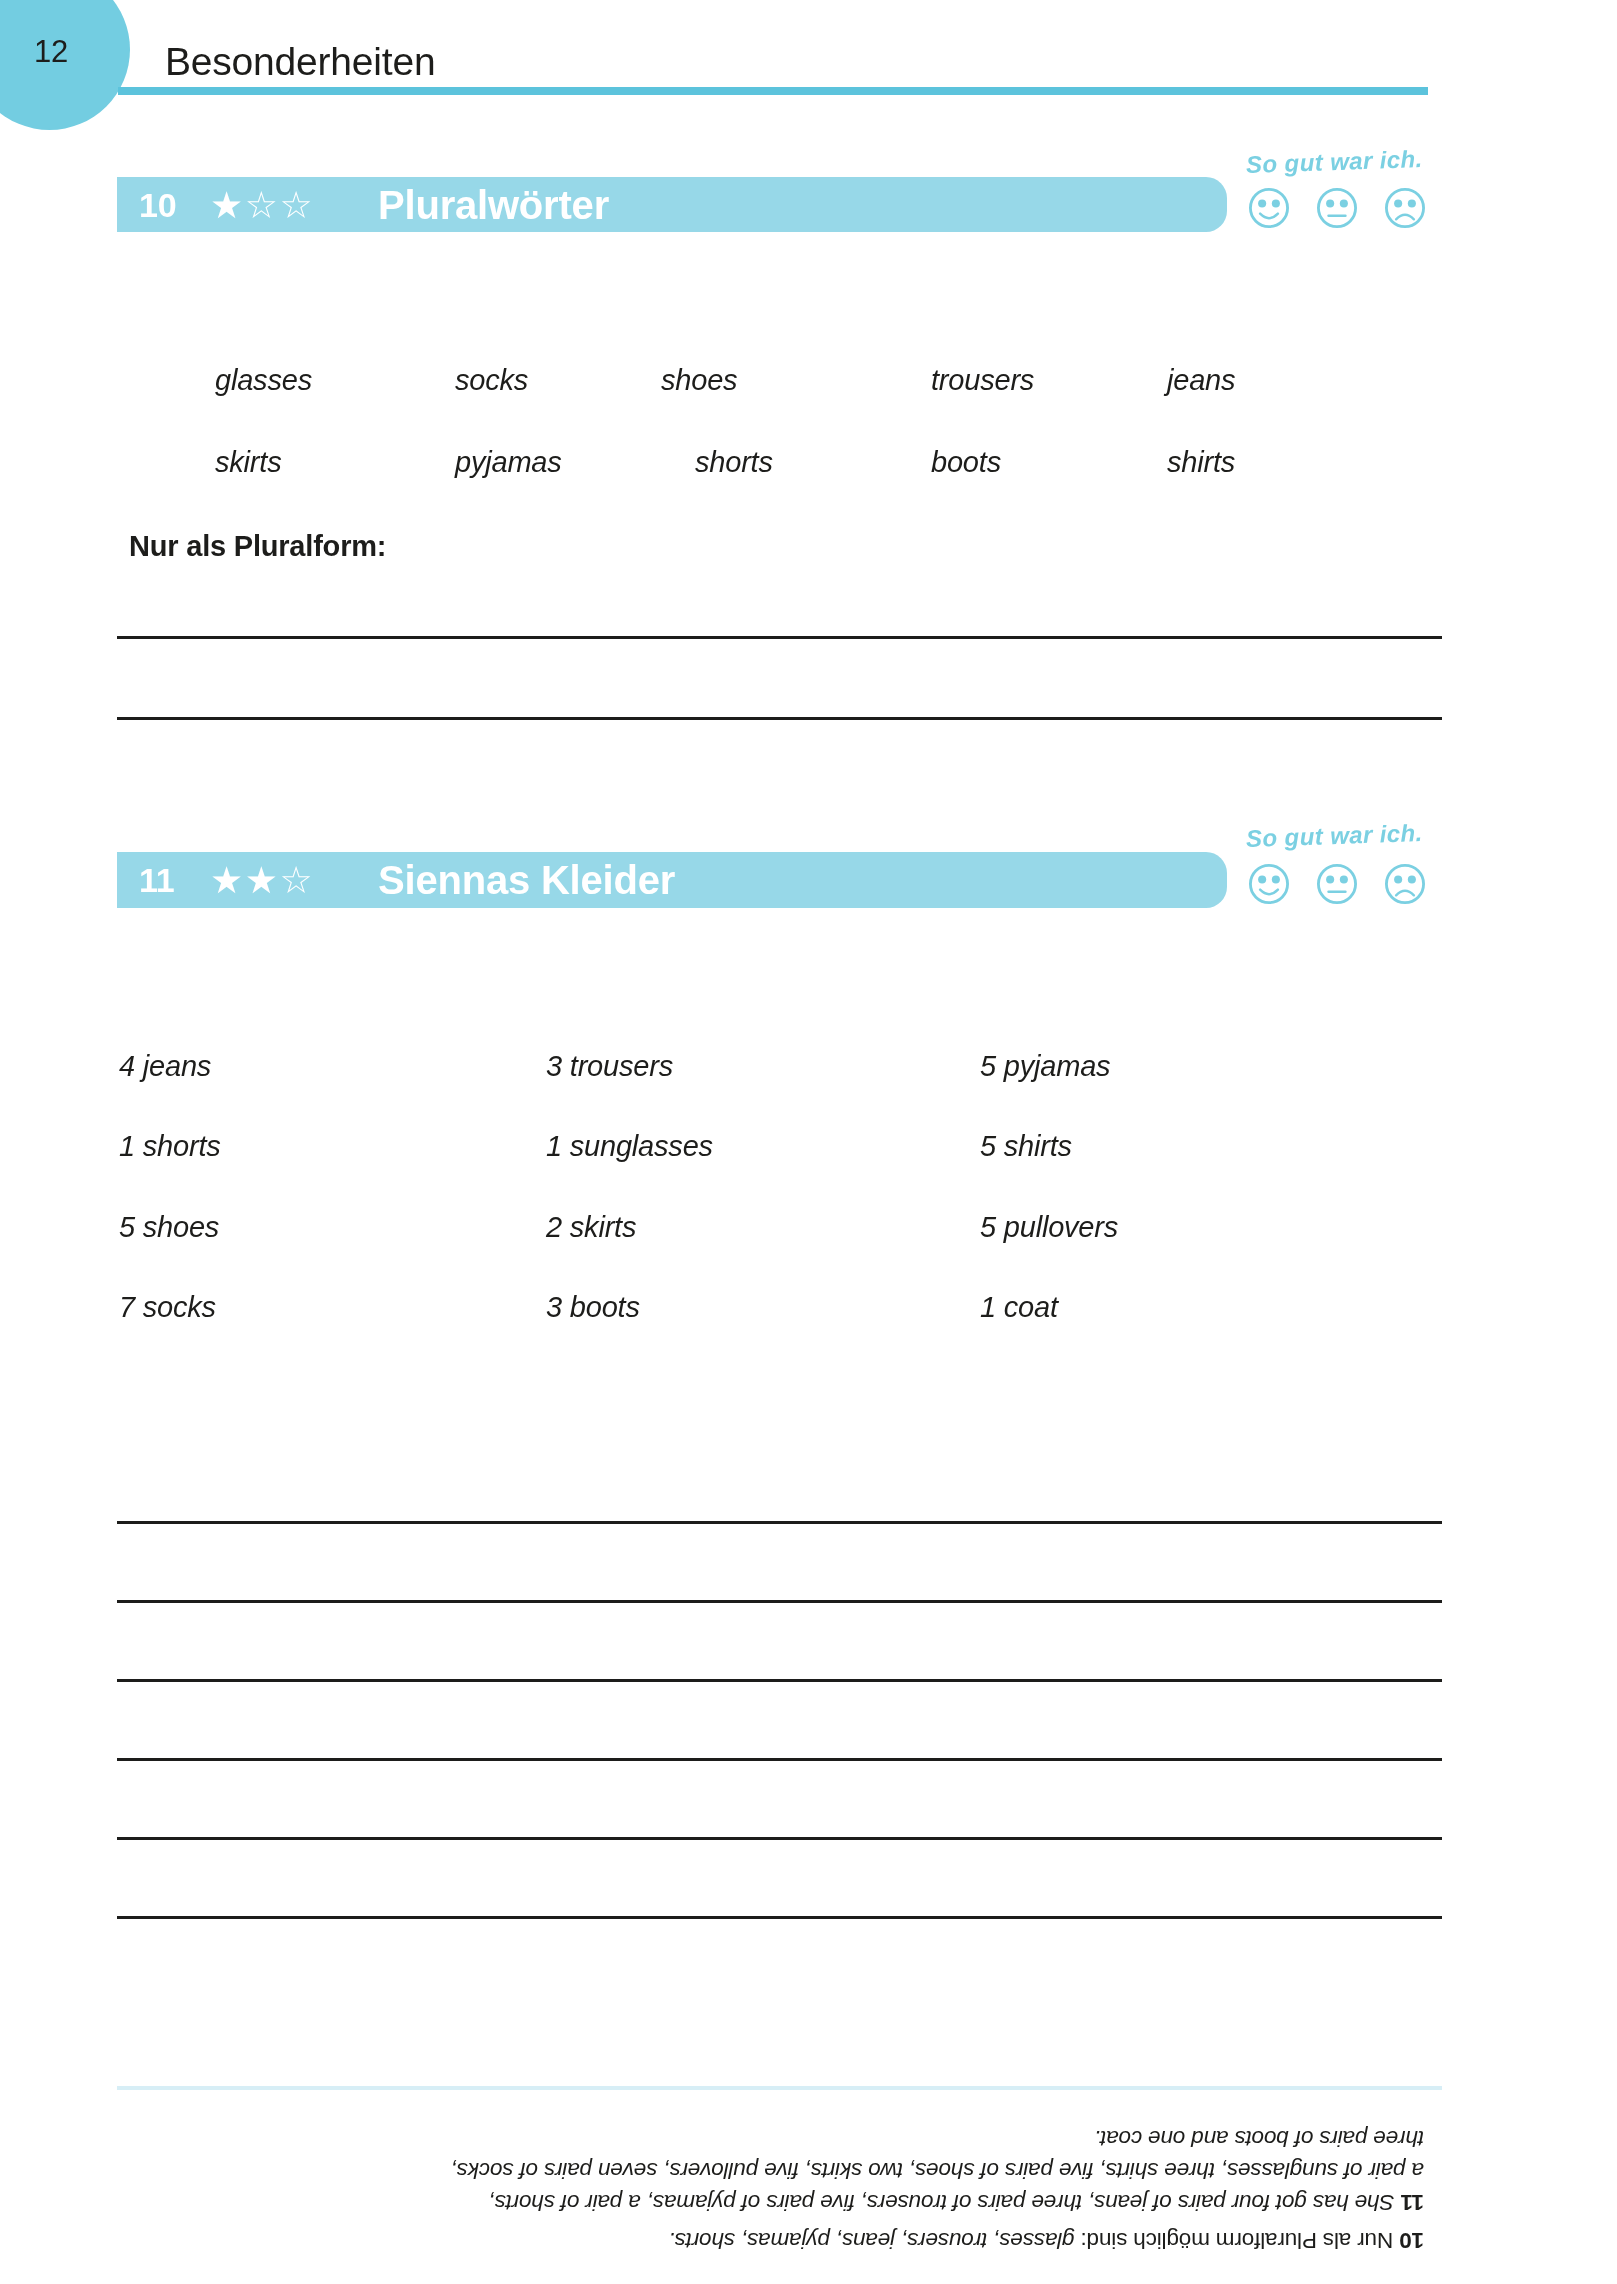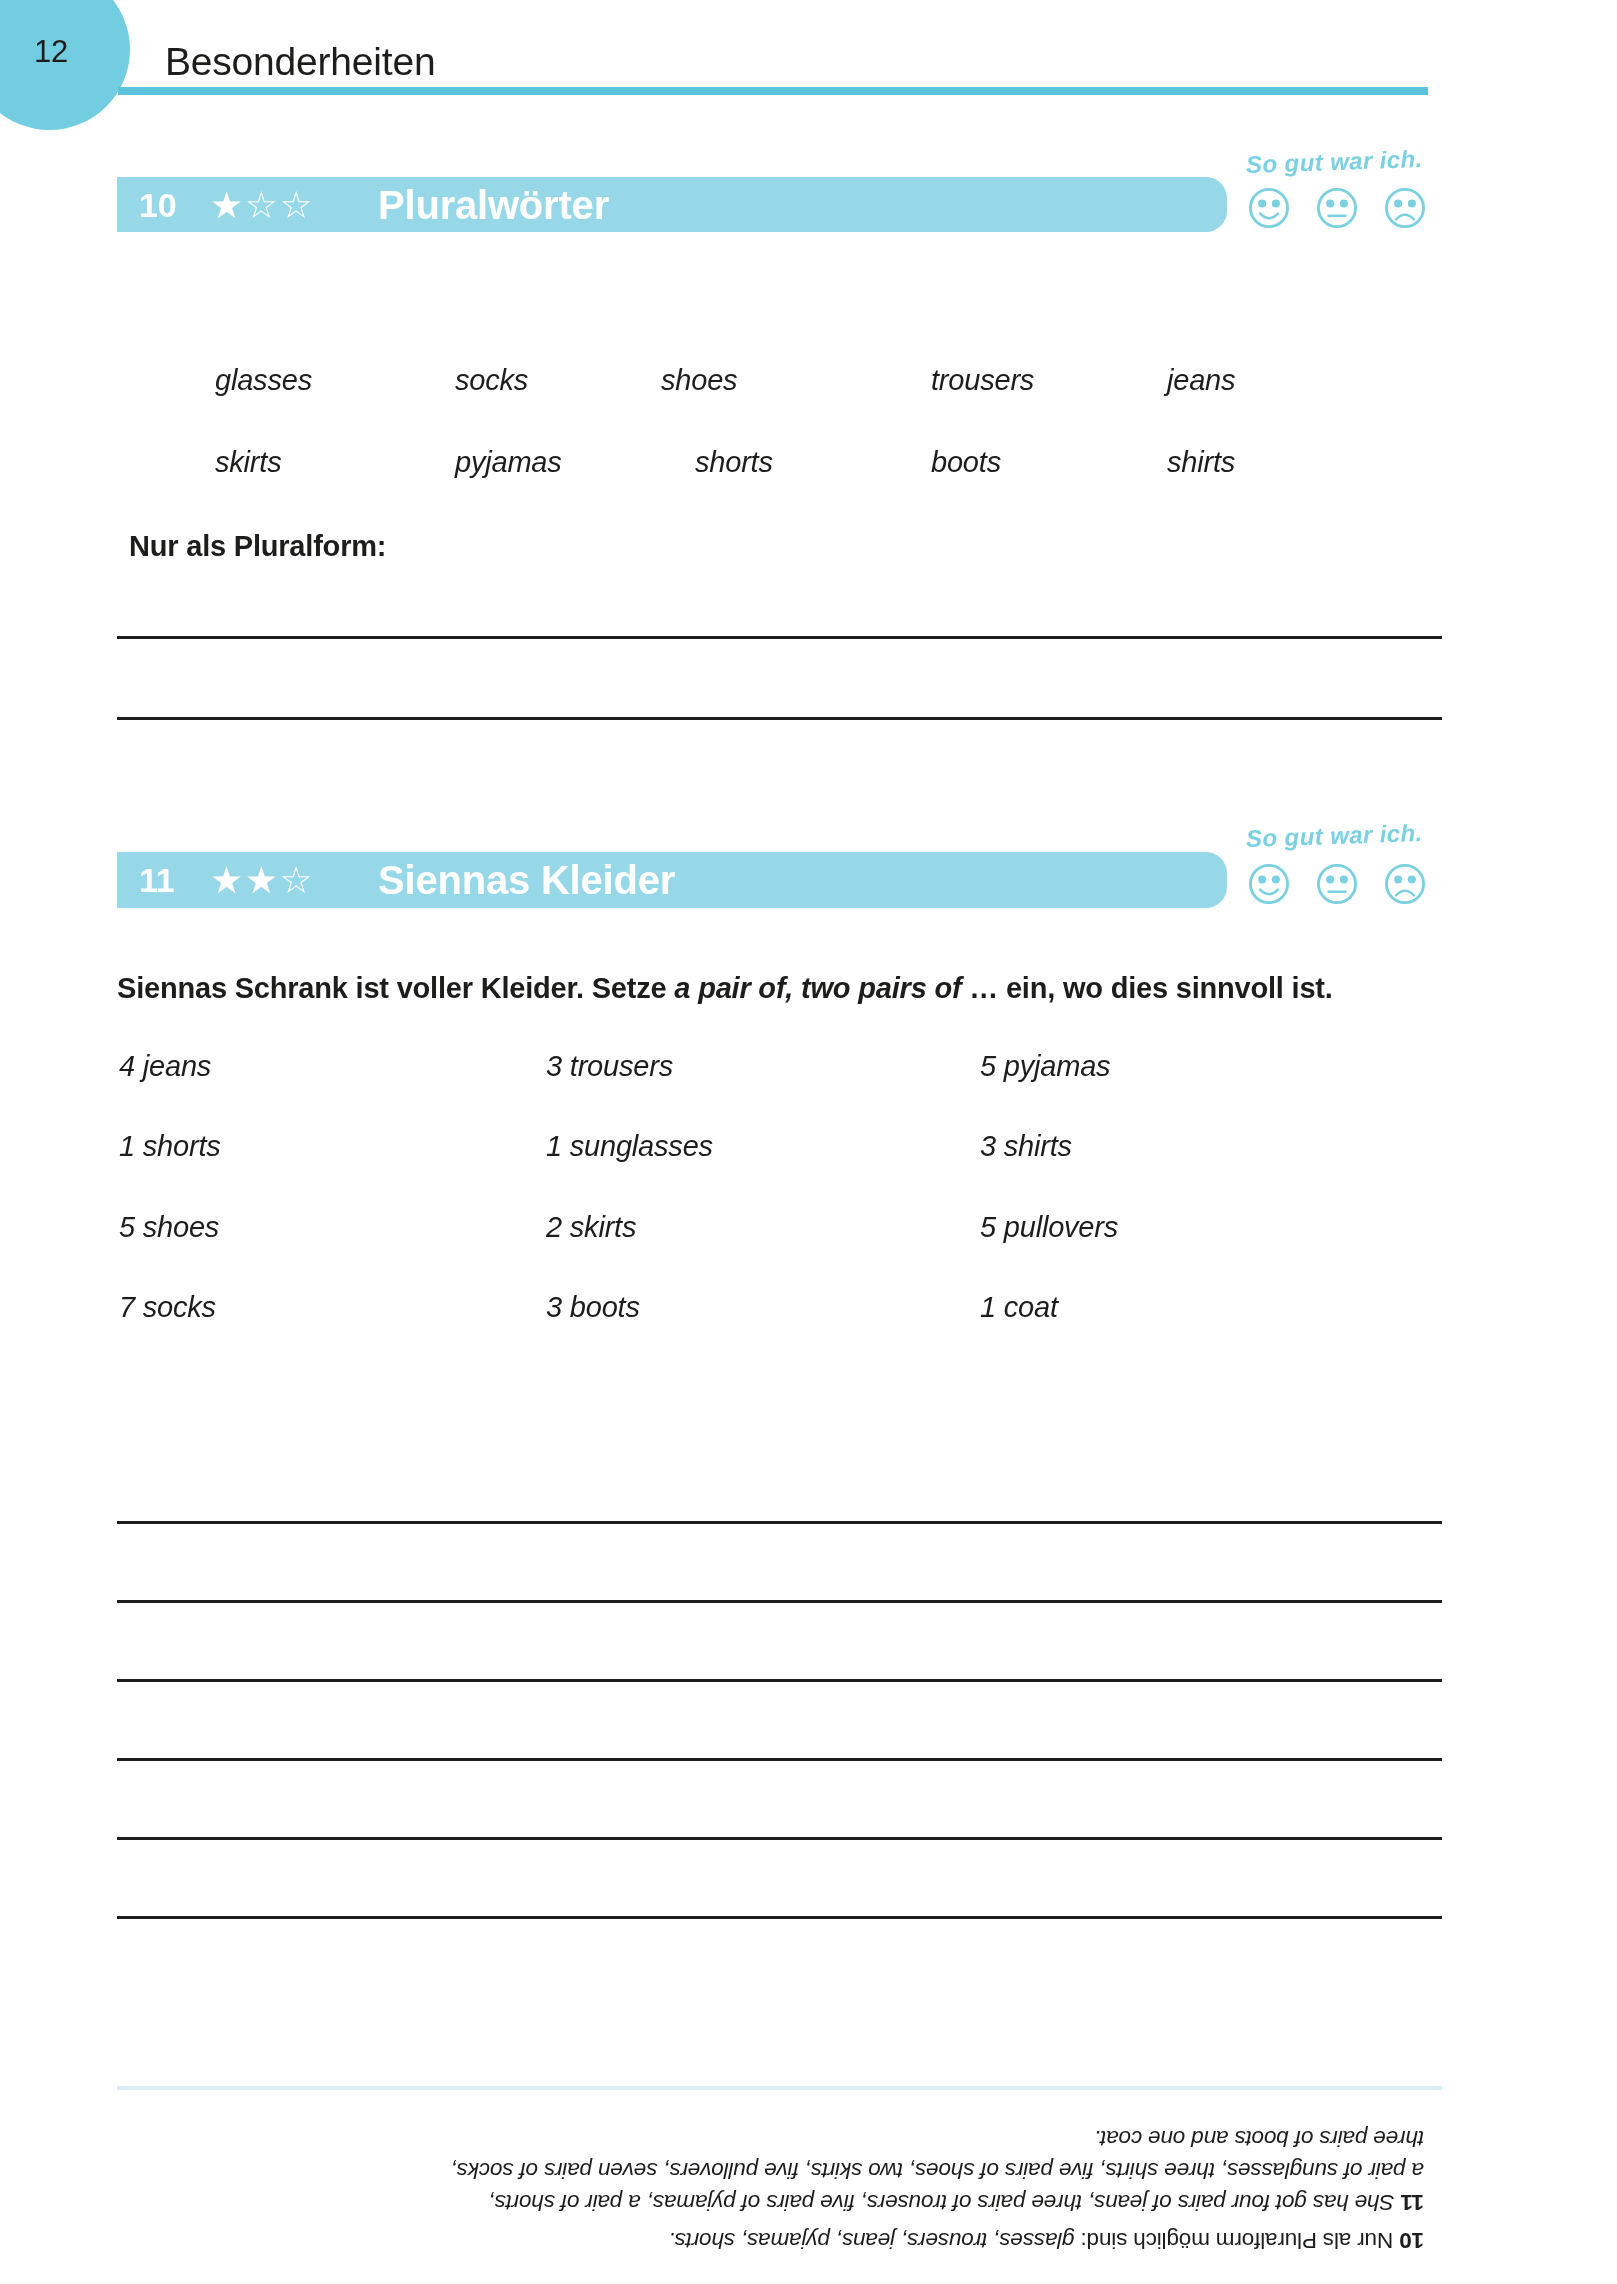--- a/index.html
+++ b/index.html
@@ -175,28 +175,27 @@
       <path d="M -10.5 9.5 L 10.5 9.5" fill="none" stroke="#7bd0e2" stroke-width="3" stroke-linecap="round"></path>
     </svg>
     <svg width="42" height="42" viewBox="-26 -26 52 52">
       <circle cx="0" cy="0" r="23" fill="none" stroke="#7bd0e2" stroke-width="3.5"></circle>
       <circle cx="-8.5" cy="-5.5" r="5" fill="#7bd0e2"></circle>
       <circle cx="8.5" cy="-5.5" r="5" fill="#7bd0e2"></circle>
       <path d="M -11 14 Q 0 3 11 14" fill="none" stroke="#7bd0e2" stroke-width="3" stroke-linecap="round"></path>
     </svg>
   </div>
 
-  <div class="bold-line" style="top:972px;"><span>Siennas Schrank ist voller Kleider. Setze </span><span class="instr-italic">a pair of, two pairs of</span><span> … ein, wo dies sinnvoll ist.</span></div>
 
   <span class="grid-item" style="left:119px;top:1050px;">4 jeans</span>
   <span class="grid-item" style="left:546px;top:1050px;">3 trousers</span>
   <span class="grid-item" style="left:980px;top:1050px;">5 pyjamas</span>
   <span class="grid-item" style="left:119px;top:1130px;">1 shorts</span>
   <span class="grid-item" style="left:546px;top:1130px;">1 sunglasses</span>
-  <span class="grid-item" style="left:980px;top:1130px;">3 shirts</span>
+  <span class="grid-item" style="left:980px;top:1130px;">5 shirts</span>
   <span class="grid-item" style="left:119px;top:1211px;">5 shoes</span>
   <span class="grid-item" style="left:546px;top:1211px;">2 skirts</span>
   <span class="grid-item" style="left:980px;top:1211px;">5 pullovers</span>
   <span class="grid-item" style="left:119px;top:1291px;">7 socks</span>
   <span class="grid-item" style="left:546px;top:1291px;">3 boots</span>
   <span class="grid-item" style="left:980px;top:1291px;">1 coat</span>
 
 
   <div class="rule-black" style="top:1521px;"></div>
   <div class="rule-black" style="top:1600px;"></div>

